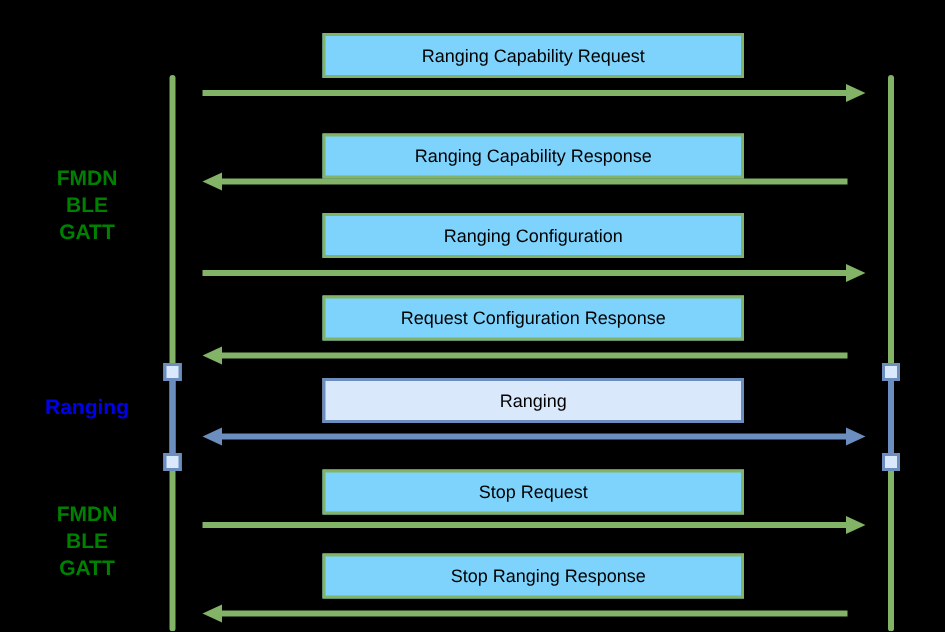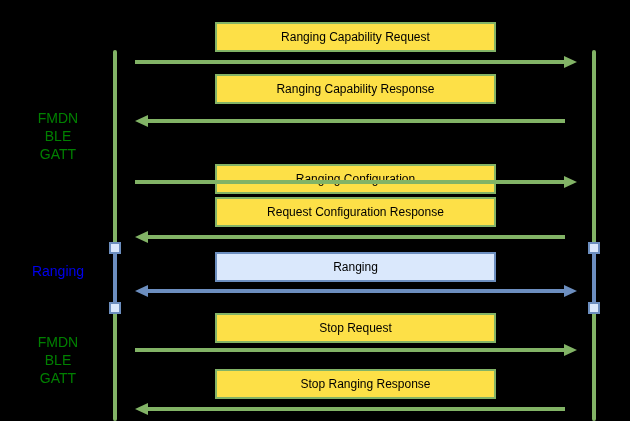--- a/index.html
+++ b/index.html
@@ -51,21 +51,21 @@
     width: 281px;
     height: 30px;
     box-sizing: border-box;
     border: 2px solid;
     display: flex;
     align-items: center;
     justify-content: center;
     font-size: 12px;
     color: #000000;
   }
-  .box.green { background: #fde047; border-color: #82b366; }
+  .box.green { background: #7dd3fc; border-color: #82b366; }
   .box.blue  { background: #dae8fc; border-color: #6c8ebf; }
   
   .arrow {
     position: absolute;
     left: 135px;
     width: 442px;
     height: 12px;
   }
   .arrow .shaft {
     position: absolute;
@@ -88,21 +88,21 @@
   .head.point-right { right: 0; border-left: 13px solid #82b366; }
   .head.point-left  { left: 0;  border-right: 13px solid #82b366; }
   .arrow.blue .head.point-right { border-left-color: #6c8ebf; }
   .arrow.blue .head.point-left  { border-right-color: #6c8ebf; }
   
   .side-label {
     position: absolute;
     left: 8px;
     width: 100px;
     text-align: center;
-    font-weight: normal;
+    font-weight: bold;
     font-size: 14px;
     line-height: 18px;
   }
   .side-label.green { color: #008000; }
   .side-label.blue  { color: #0000ee; }
 </style>
 </head>
 <body>
 
 <div class="diagram">
@@ -133,29 +133,29 @@
   </div>
 
   <div class="box green" style="top:22px;">
     <span>Ranging Capability Request</span>
   </div>
   <div class="arrow green dir-right" style="top:56px;">
     <div class="shaft"></div>
     <div class="head point-right"></div>
   </div>
 
-  <div class="box green" style="top:74px;text-align:center;">
+  <div class="box green" style="top:89px;text-align:center;">
     <span>Ranging Capability Response</span>
   </div>
   <div class="arrow green dir-left" style="top:115px;">
     <div class="shaft"></div>
     <div class="head point-left"></div>
   </div>
 
-  <div class="box green" style="top:142px;margin-top:22px;">
+  <div class="box green" style="top:142px;">
     <span>Ranging Configuration</span>
   </div>
   <div class="arrow green dir-right" style="top:176px;">
     <div class="shaft"></div>
     <div class="head point-right"></div>
   </div>
 
   <div class="box green" style="top:197px;">
     <span>Request Configuration Response</span>
   </div>

